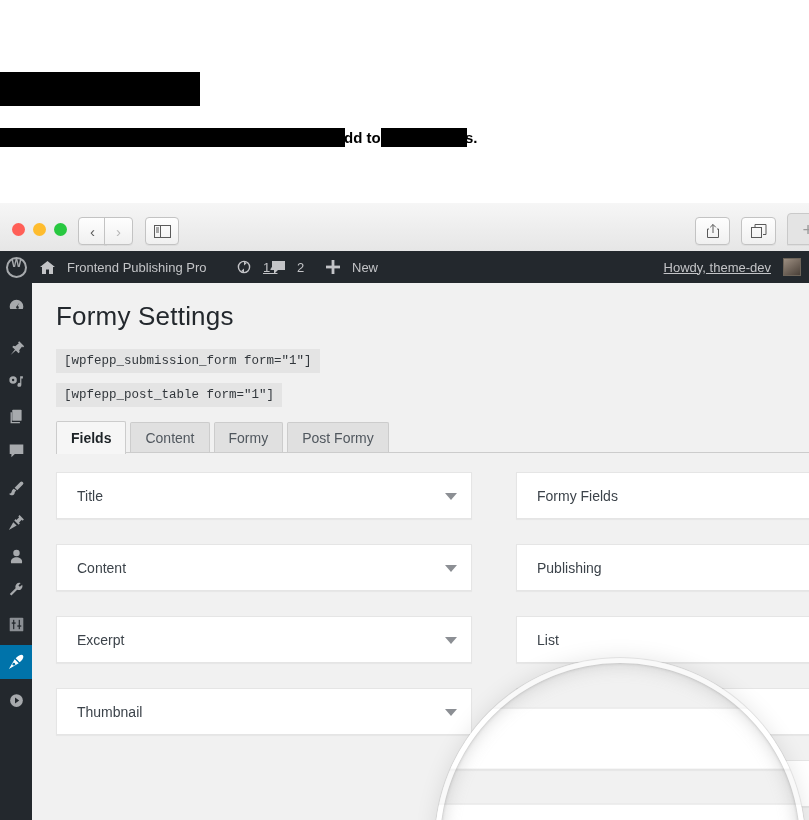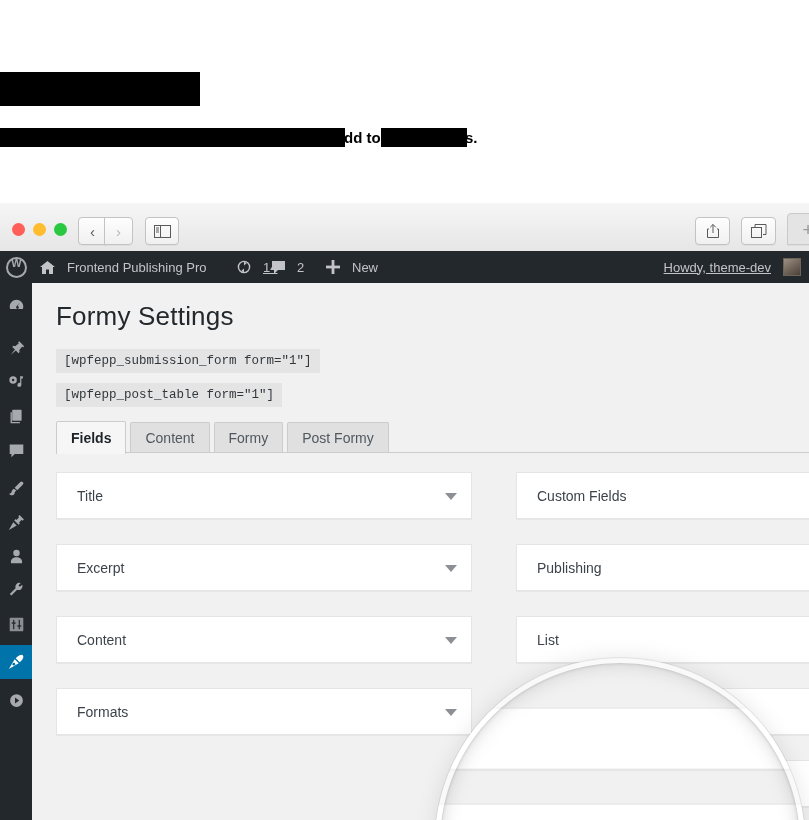--- a/index.html
+++ b/index.html
@@ -358,36 +358,36 @@
         <span>Post Formy</span>
       </div>
     </div>
 
     <div class="col col-left">
       <div class="panel">
         <span class="panel-title">Title</span>
         <span class="caret"></span>
       </div>
       <div class="panel">
+        <span class="panel-title">Content</span>
+        <span class="caret"></span>
+      </div>
+      <div class="panel">
         <span class="panel-title">Excerpt</span>
         <span class="caret"></span>
       </div>
       <div class="panel">
-        <span class="panel-title">Content</span>
+        <span class="panel-title">Thumbnail</span>
         <span class="caret"></span>
       </div>
-      <div class="panel">
-        <span class="panel-title">Formats</span>
-        <span class="caret"></span>
-      </div>
     </div>
 
     <div class="col col-right">
       <div class="panel">
-        <span class="panel-title">Custom Fields</span>
+        <span class="panel-title">Formy Fields</span>
 
       </div>
       <div class="panel">
         <span class="panel-title">Publishing</span>
 
       </div>
       <div class="panel">
         <span class="panel-title">List</span>
       </div>
       <div class="panel">

